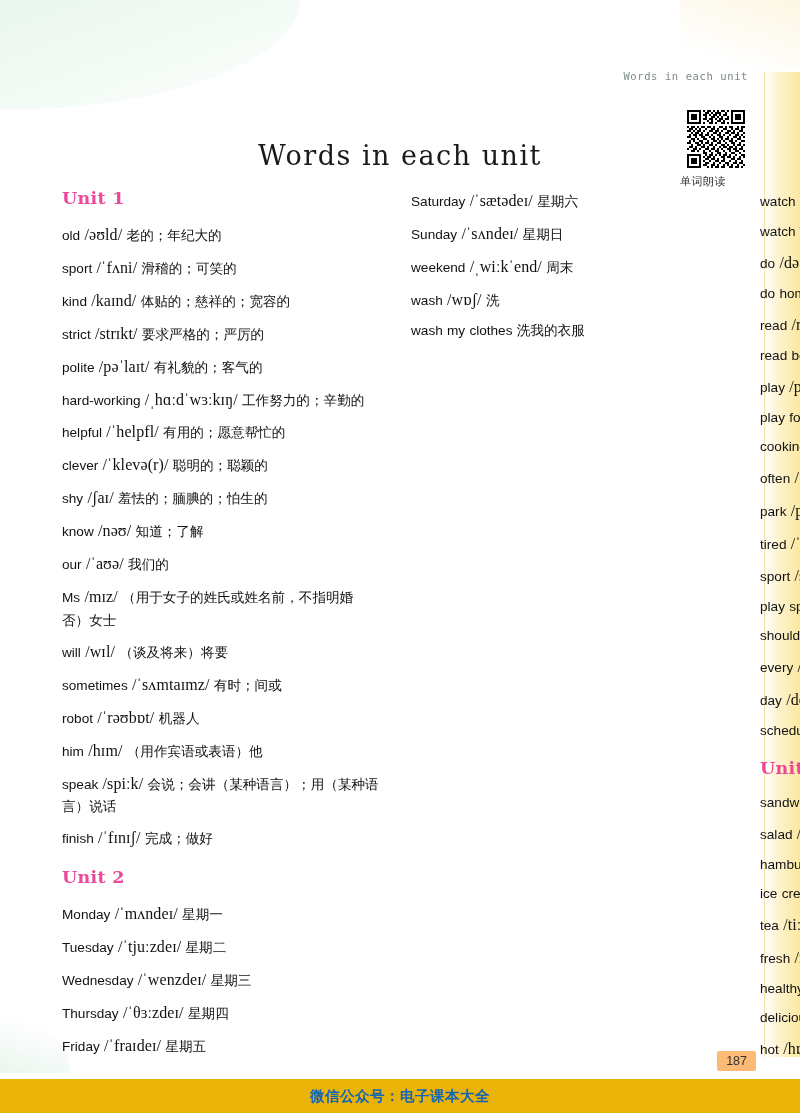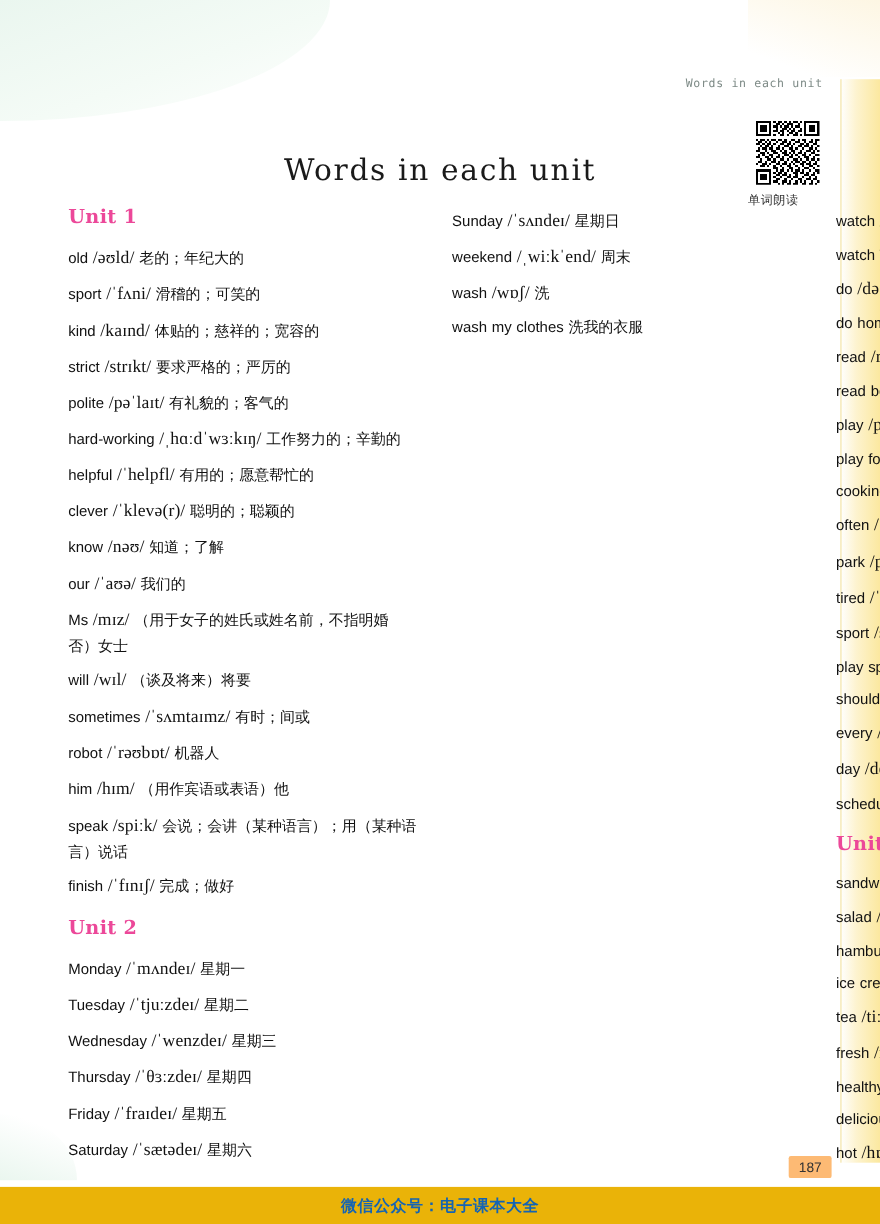--- a/index.html
+++ b/index.html
@@ -417,20 +417,21 @@
   <div class="columns" id="columns">
       <div class="unit-head first">Unit 1</div>
       <div class="entry"><span class="w">old</span> <span class="ph">/əʊld/</span> <span class="cn">老的；年纪大的</span></div>
       <div class="entry"><span class="w">sport</span> <span class="ph">/ˈfʌni/</span> <span class="cn">滑稽的；可笑的</span></div>
       <div class="entry"><span class="w">kind</span> <span class="ph">/kaɪnd/</span> <span class="cn">体贴的；慈祥的；宽容的</span></div>
       <div class="entry"><span class="w">strict</span> <span class="ph">/strɪkt/</span> <span class="cn">要求严格的；严厉的</span></div>
       <div class="entry"><span class="w">polite</span> <span class="ph">/pəˈlaɪt/</span> <span class="cn">有礼貌的；客气的</span></div>
       <div class="entry"><span class="w">hard-working</span> <span class="ph">/ˌhɑːdˈwɜːkɪŋ/</span> <span class="cn">工作努力的；辛勤的</span></div>
       <div class="entry"><span class="w">helpful</span> <span class="ph">/ˈhelpfl/</span> <span class="cn">有用的；愿意帮忙的</span></div>
       <div class="entry"><span class="w">clever</span> <span class="ph">/ˈklevə(r)/</span> <span class="cn">聪明的；聪颖的</span></div>
+      <div class="entry"><span class="w">shy</span> <span class="ph">/ʃaɪ/</span> <span class="cn">羞怯的；腼腆的；怕生的</span></div>
       <div class="entry"><span class="w">know</span> <span class="ph">/nəʊ/</span> <span class="cn">知道；了解</span></div>
       <div class="entry"><span class="w">our</span> <span class="ph">/ˈaʊə/</span> <span class="cn">我们的</span></div>
       <div class="entry"><span class="w">Ms</span> <span class="ph">/mɪz/</span> <span class="cn">（用于女子的姓氏或姓名前，不指明婚否）女士</span></div>
       <div class="entry"><span class="w">will</span> <span class="ph">/wɪl/</span> <span class="cn">（谈及将来）将要</span></div>
       <div class="entry"><span class="w">sometimes</span> <span class="ph">/ˈsʌmtaɪmz/</span> <span class="cn">有时；间或</span></div>
       <div class="entry"><span class="w">robot</span> <span class="ph">/ˈrəʊbɒt/</span> <span class="cn">机器人</span></div>
       <div class="entry"><span class="w">him</span> <span class="ph">/hɪm/</span> <span class="cn">（用作宾语或表语）他</span></div>
       <div class="entry"><span class="w">speak</span> <span class="ph">/spiːk/</span> <span class="cn">会说；会讲（某种语言）；用（某种语言）说话</span></div>
       <div class="entry"><span class="w">finish</span> <span class="ph">/ˈfɪnɪʃ/</span> <span class="cn">完成；做好</span></div>
       <div class="unit-head">Unit 2</div>

